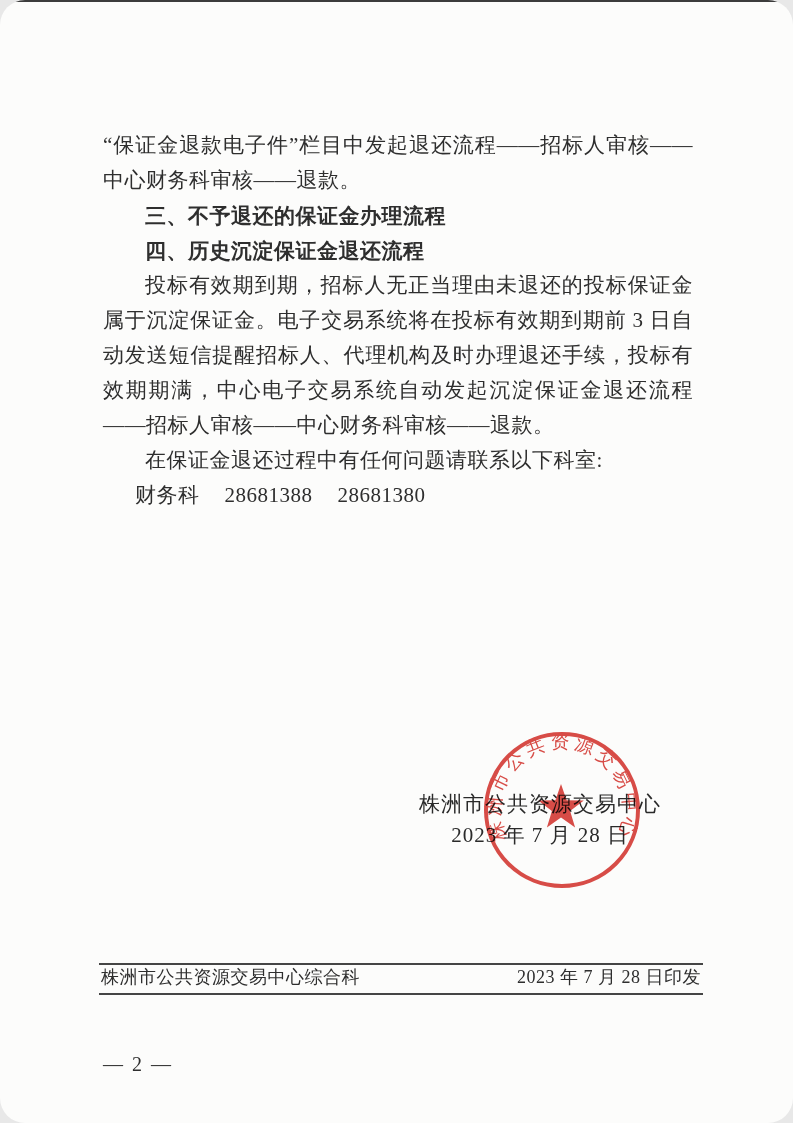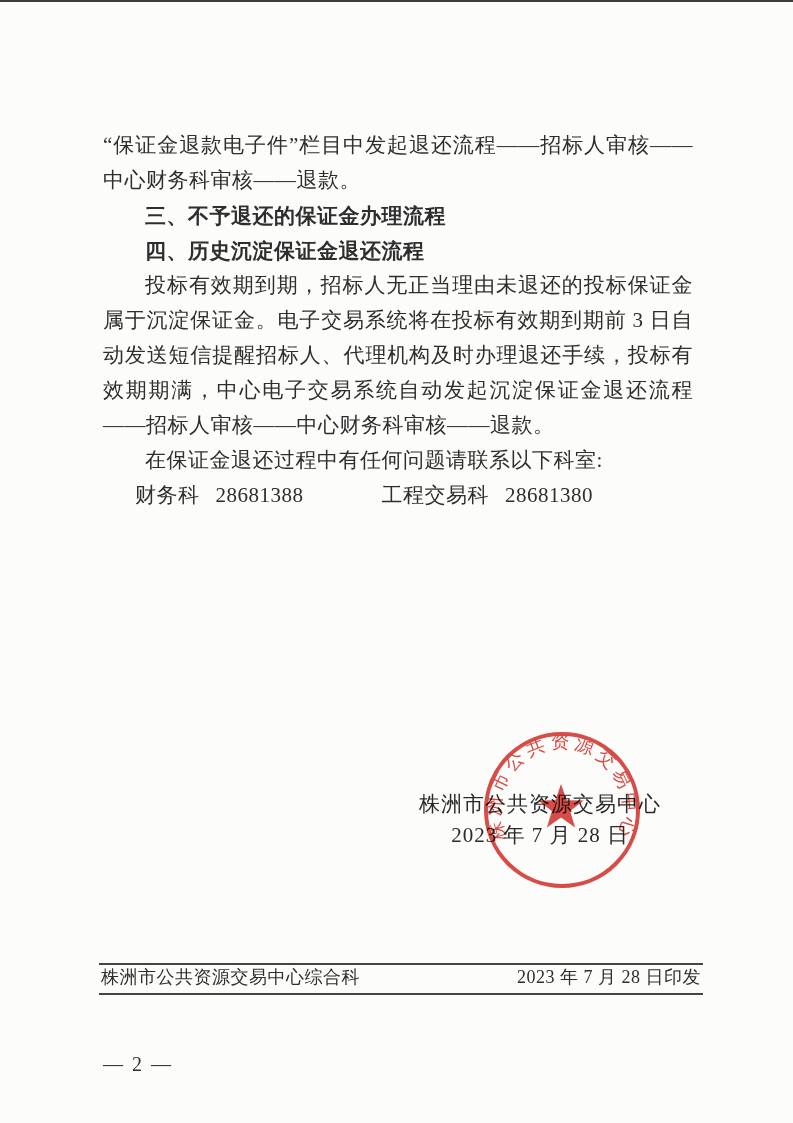--- a/index.html
+++ b/index.html
@@ -4,20 +4,21 @@
 <style>
   html,body{margin:0;padding:0;background:#e8e8e8;}
   .page{
     position:relative;
     width:793px;height:1123px;
     margin:0 auto;
     background:#fcfcfb;
     overflow:hidden;
     font-family:"Liberation Serif", serif;
     color:#2e2e2e;
+    border-radius:25px;
   }
   .scan-edge{
     position:absolute;top:0;left:0;width:100%;height:2px;
     background:#3c3c3c;
   }
   .content{
     position:absolute;
     left:103px;top:128px;width:590px;
     font-size:21px;line-height:35px;letter-spacing:.5px;
     text-align:justify;
@@ -29,21 +30,21 @@
   .heading{
     font-weight:700;
     text-indent:42px;
     font-family:"Liberation Sans", sans-serif;
   }
   .contacts{
     display:flex;align-items:flex-end;
     padding-left:32px;
     white-space:nowrap;
   }
-  .contacts .phone{margin-left:16px;font-family:"Liberation Serif", serif;}
+  .contacts .phone{margin-left:25px;font-family:"Liberation Serif", serif;}
   .contacts .dept2{margin-left:78px;}
   .signature{
     position:absolute;left:389px;top:789px;width:302px;
     text-align:center;
     font-size:21px;line-height:31px;letter-spacing:1px;
     color:#2a2a2a;
   }
   .seal{
     position:absolute;left:480px;top:728px;width:164px;height:164px;
     mix-blend-mode:multiply;
@@ -75,21 +76,20 @@
 
   <main class="content">
     <p class="para no-indent">“保证金退款电子件”栏目中发起退还流程——招标人审核——中心财务科审核——退款。</p>
     <h3 class="heading">三、不予退还的保证金办理流程</h3>
     <h3 class="heading">四、历史沉淀保证金退还流程</h3>
     <p class="para">投标有效期到期，招标人无正当理由未退还的投标保证金属于沉淀保证金。电子交易系统将在投标有效期到期前 3 日自动发送短信提醒招标人、代理机构及时办理退还手续，投标有效期期满，中心电子交易系统自动发起沉淀保证金退还流程——招标人审核——中心财务科审核——退款。</p>
     <p class="para">在保证金退还过程中有任何问题请联系以下科室:</p>
     <div class="contacts">
       <span>财务科</span>
       <span class="phone">28681388</span>
-      <span class="dept2">工程交易科</span>
       <span class="phone">28681380</span>
     </div>
   </main>
 
   <div class="signature">
     <div>株洲市公共资源交易中心</div>
     <div>2023 年 7 月 28 日</div>
   </div>
 
   <div class="seal">

